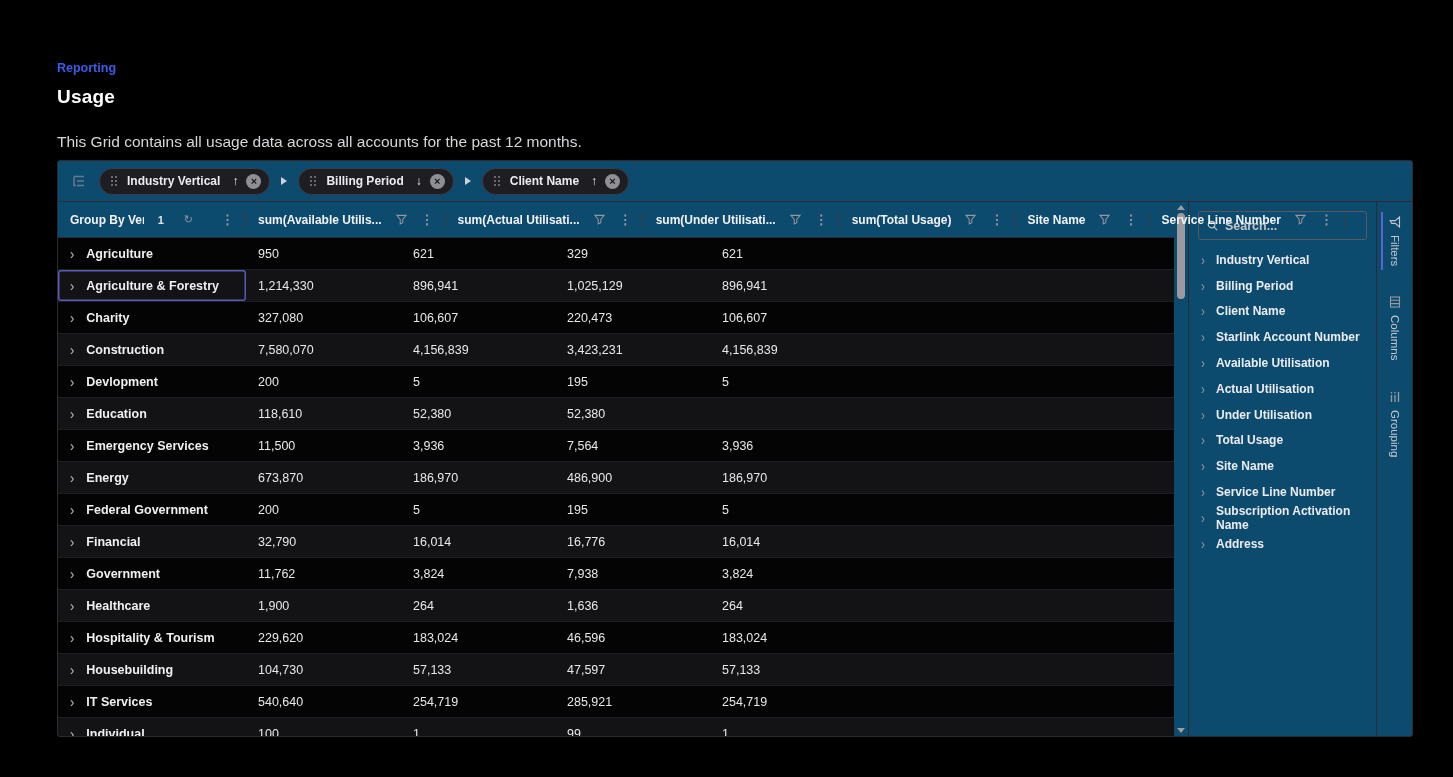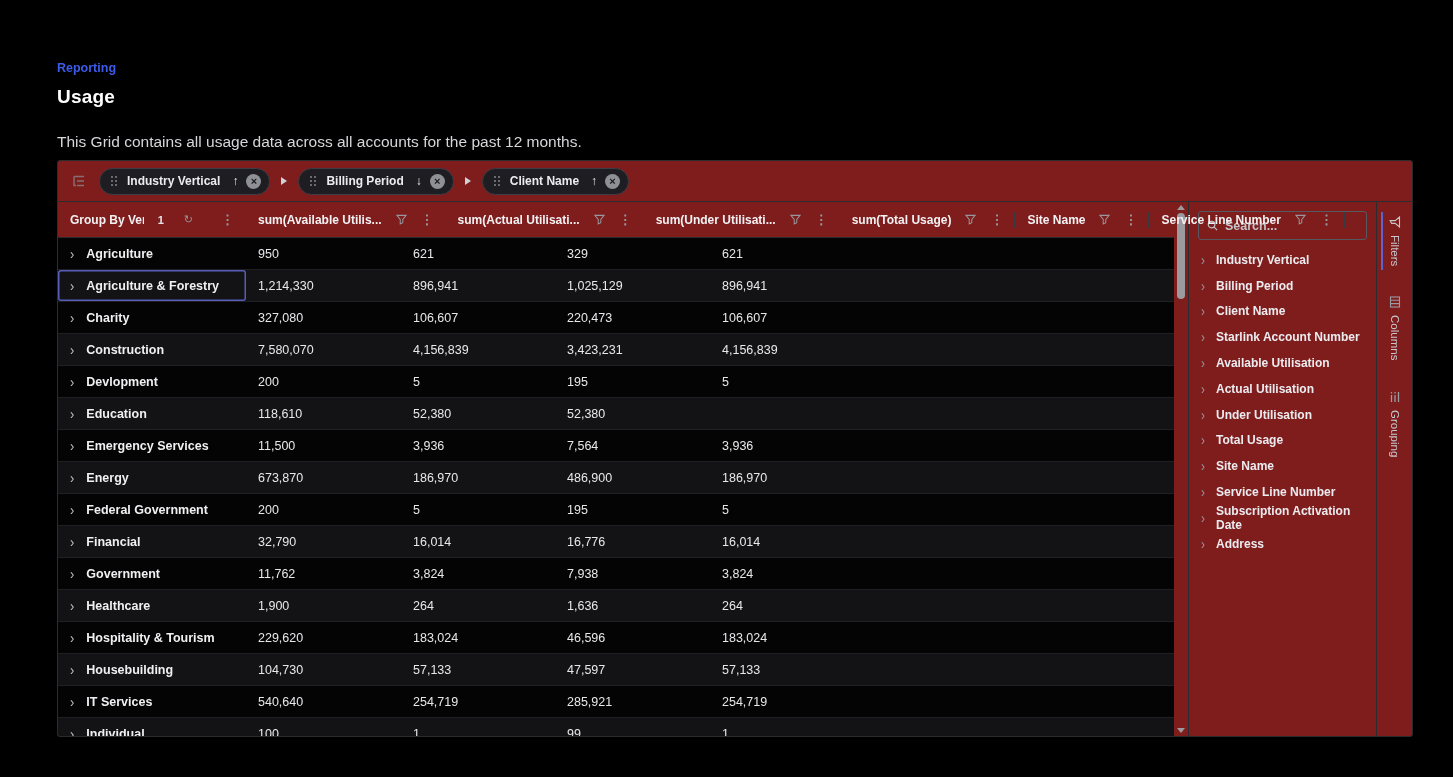--- a/index.html
+++ b/index.html
@@ -4,21 +4,21 @@
 <style>
   * { box-sizing: border-box; margin: 0; padding: 0; }
   html,body { width:1453px; height:777px; background:#000; overflow:hidden;
     font-family:"Liberation Sans", sans-serif; }
   .page-header { padding:34px 0 0 57px;margin-top:27px; }
   .breadcrumb { color:#3c5be8; font-size:12.5px; font-weight:bold; }
   .page-title { color:#fff; font-size:19px; font-weight:bold; margin-top:11px; letter-spacing:.2px; }
   .page-desc { color:#d6d6da; font-size:15.5px; margin-top:25px; }
 
   .card { position:absolute; left:57px; top:160px; width:1356px; height:577px;
-    border:1px solid #2c2c30; border-radius:3px; background:#7f1d1d;
+    border:1px solid #2c2c30; border-radius:3px; background:#0c4a6e;
     display:flex; flex-direction:column; overflow:hidden; }
 
   
   .groupbar { height:41px; flex:0 0 41px; border-bottom:1px solid #2c2c30;
     display:flex; align-items:center; padding:0 12px; gap:11px; }
   .gb-icon { width:18px; height:18px; flex:0 0 18px; opacity:.75; }
   .chip { display:flex; align-items:center; gap:8px; background:#1d1d22;
     border:1px solid #3d3d46; border-radius:14px; height:27px; padding:0 8px 0 11px;
     color:#ececf0; font-size:12px; font-weight:bold; }
   .dots { width:2px; height:2px; background:#85858d; border-radius:50%;
@@ -434,21 +434,21 @@
           <div class="panel-item">
             <span class="pi-chev">›</span>
             <span>Site Name</span>
           </div>
           <div class="panel-item even">
             <span class="pi-chev">›</span>
             <span>Service Line Number</span>
           </div>
           <div class="panel-item">
             <span class="pi-chev">›</span>
-            <span>Subscription Activation Date</span>
+            <span>Subscription Activation Name</span>
           </div>
           <div class="panel-item even">
             <span class="pi-chev">›</span>
             <span>Address</span>
           </div>
         </div>
     </div>
 
     <div class="tabstrip">
       <div class="vtab active">

